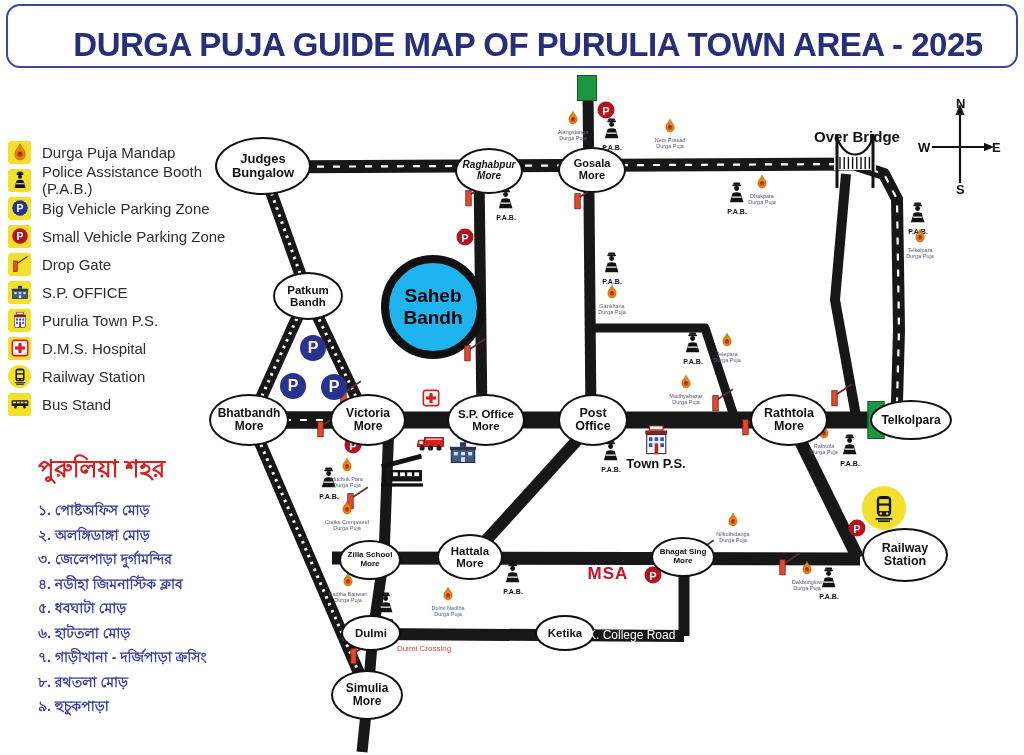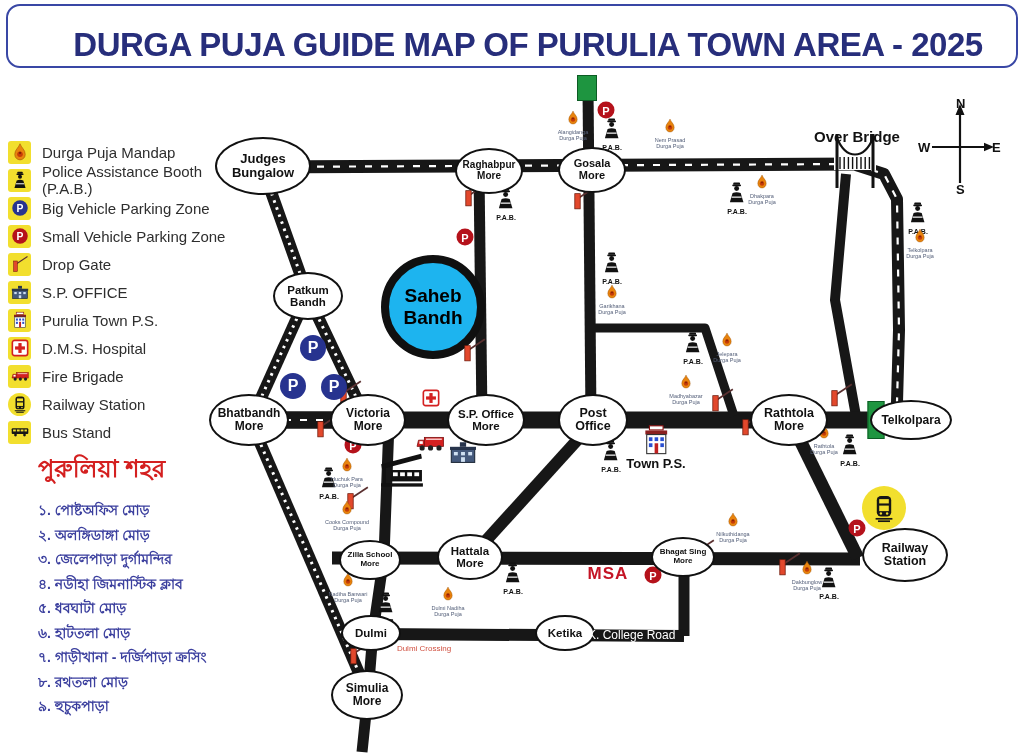--- a/index.html
+++ b/index.html
@@ -150,34 +150,20 @@
         <span class="legend-icon">
           <svg viewBox="0 0 20 20" width="18" height="18">
      <rect x="1.5" y="1.5" width="17" height="17" rx="2.5" fill="#fff" stroke="#d42020" stroke-width="1.8"></rect>
      <rect x="8.2" y="4.5" width="3.6" height="11" fill="#d42020"></rect>
             <rect x="4.5" y="8.2" width="11" height="3.6" fill="#d42020"></rect>
           </svg>
         </span>
         <span class="legend-label">D.M.S. Hospital</span>
       </div>
       <div class="legend-item">
-        <span class="legend-icon">
-          <svg viewBox="0 0 26 16" width="18" height="18">
-     <rect x="8" y="3" width="17" height="8" fill="#d42020" stroke="#7a0f0f" stroke-width="0.7"></rect>
-     <path d="M1.5 11 L2.8 5.5 L8 5.5 L8 11 Z" fill="#d42020" stroke="#7a0f0f" stroke-width="0.7"></path>
-     <rect x="3.6" y="6.4" width="3" height="2.4" fill="#fff"></rect>
-     <line x1="9.5" y1="4.6" x2="23.5" y2="4.6" stroke="#fff" stroke-width="1"></line>
-     <circle cx="6" cy="12.4" r="2.3" fill="#222"></circle>
-            <circle cx="13.5" cy="12.4" r="2.3" fill="#222"></circle>
-            <circle cx="21" cy="12.4" r="2.3" fill="#222"></circle>
-          </svg>
-        </span>
-        <span class="legend-label">Fire Brigade</span>
-      </div>
-      <div class="legend-item">
         <span class="legend-icon round">
           <svg viewBox="0 0 20 24" width="18" height="18">
      <rect x="4" y="2" width="12" height="17" rx="3.5" fill="#161616"></rect>
      <rect x="6" y="4.6" width="8" height="3.6" fill="#f2df2e"></rect>
      <rect x="6" y="10" width="8" height="4.6" fill="#f2df2e"></rect>
      <circle cx="7.4" cy="16.6" r="1" fill="#f2df2e"></circle>
             <circle cx="12.6" cy="16.6" r="1" fill="#f2df2e"></circle>
      <line x1="3" y1="21" x2="17" y2="21" stroke="#161616" stroke-width="1.4"></line>
      <line x1="5" y1="23" x2="15" y2="23" stroke="#161616" stroke-width="1.4"></line>
           </svg>
@@ -628,21 +614,21 @@
       <div class="p-big marker" style="position: absolute; left: 334px; top: 387px; z-index: 3;">P</div>
       <div class="p-small marker" style="position: absolute; left: 465px; top: 237px; z-index: 3;">P</div>
       <div class="p-small marker" style="position: absolute; left: 606px; top: 110px; z-index: 3;">P</div>
       <div class="p-small marker" style="position: absolute; left: 353px; top: 445px; z-index: 3;">P</div>
       <div class="p-small marker" style="position: absolute; left: 857px; top: 528px; z-index: 3;">P</div>
       <div class="p-small marker" style="position: absolute; left: 653px; top: 575px; z-index: 3;">P</div>
       <div class="oval" style="left: 263px; top: 166px; width: 92px; height: 54px;">
         <span style="font-size: 13px;">Judges</span>
         <span style="font-size: 13px;">Bungalow</span>
       </div>
-      <div class="oval" style="left: 489px; top: 171px; width: 64px; height: 42px;">
+      <div class="oval" style="left: 489px; top: 171px; width: 64px; height: 42px; font-style: italic;">
         <span style="font-size: 10px;">Raghabpur</span>
         <span style="font-size: 10px;">More</span>
       </div>
       <div class="oval" style="left: 592px; top: 170px; width: 64px; height: 42px;">
         <span style="font-size: 11px;">Gosala</span>
         <span style="font-size: 11px;">More</span>
       </div>
       <div class="oval" style="left: 308px; top: 296px; width: 66px; height: 44px;">
         <span style="font-size: 11.5px;">Patkum</span>
         <span style="font-size: 11.5px;">Bandh</span>

